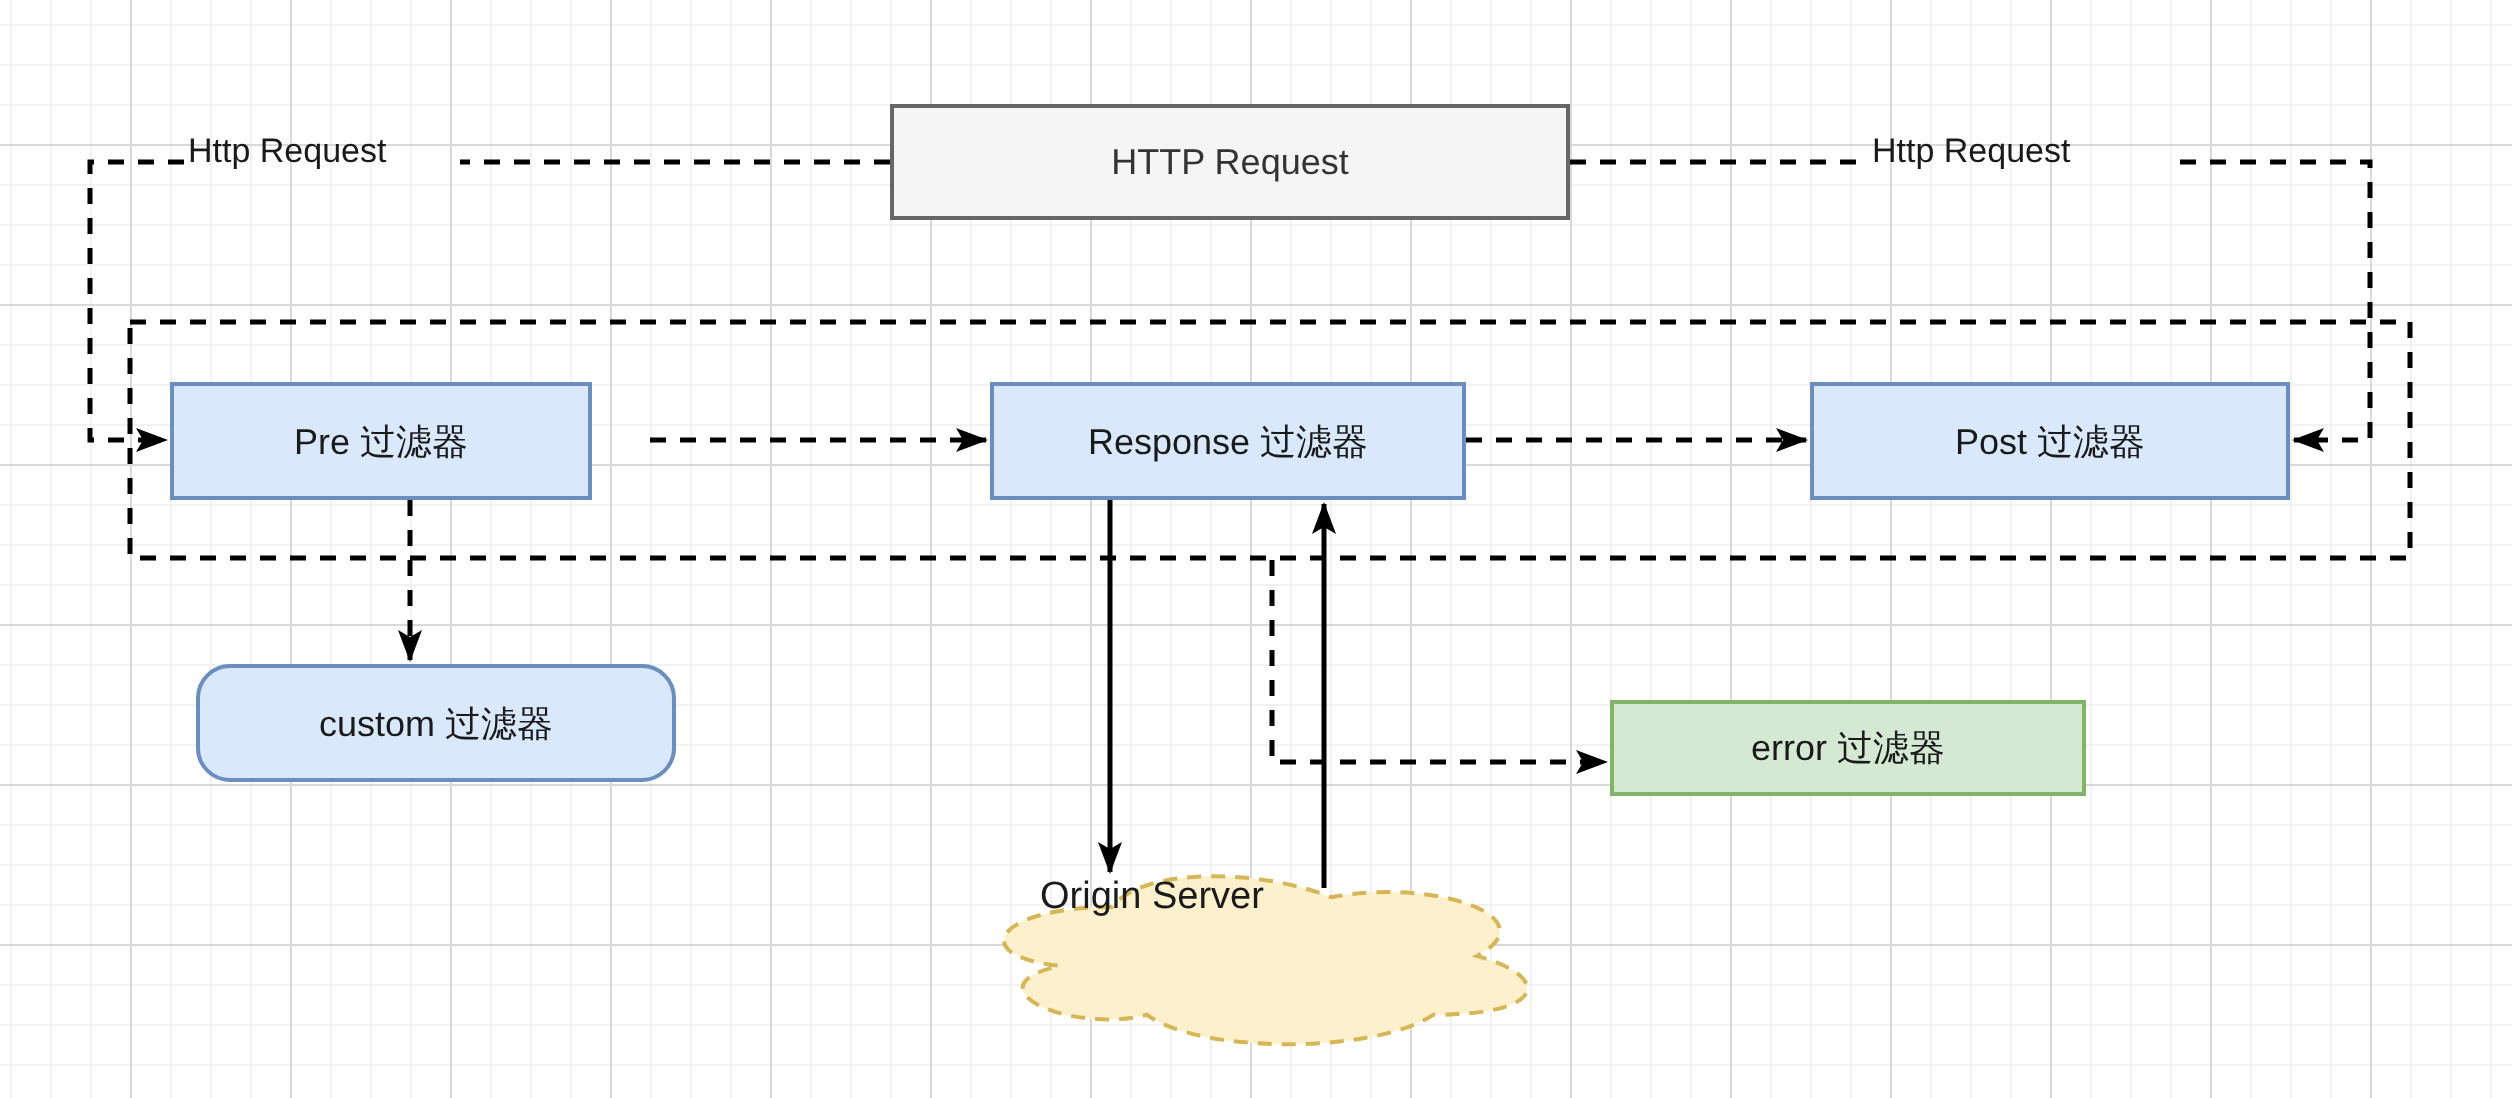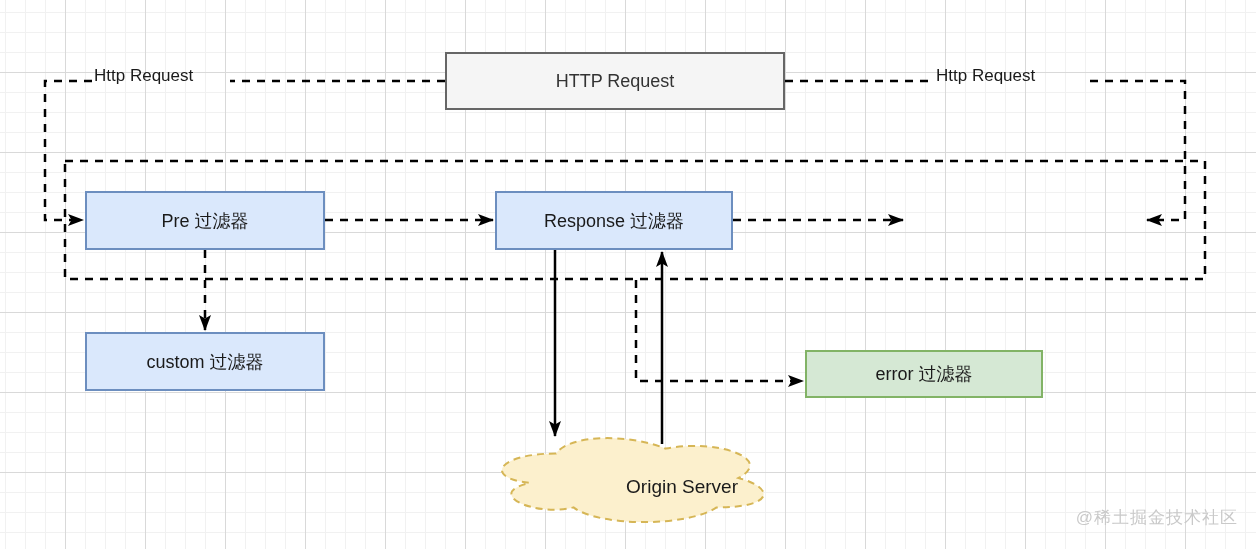--- a/index.html
+++ b/index.html
@@ -39,41 +39,41 @@
   .node-http {
     left: 445px; top: 52px; width: 340px; height: 58px;
     background: #f5f5f5;
     border: 2px solid #666666;
     color: #333333;
   }
   .node-filter {
     background: #dae8fc;
     border: 2px solid #6c8ebf;
   }
-  .node-pre     { left: 85px;  top: 191px; width: 240px; height: 59px; }
+  .node-pre     { left: 85px;  top: 191px; width: 211px; height: 59px; }
   .node-routing { left: 495px; top: 191px; width: 238px; height: 59px; }
   .node-post    { left: 905px; top: 191px; width: 240px; height: 59px; }
-  .node-custom  { left: 85px;  top: 332px; width: 240px; height: 59px; }
+  .node-custom  { left: 98px;  top: 332px; width: 240px; height: 59px; border-radius: 17px; }
   .node-error {
     left: 805px; top: 350px; width: 238px; height: 48px;
     background: #d5e8d4;
     border: 2px solid #82b366;
   }
   .flow-label {
     position: absolute;
     font-size: 17px;
     color: #1a1a1a;
     white-space: nowrap;
   }
   .label-request  { left: 94px;  top: 66px; }
   .label-response { left: 936px; top: 66px; }
   .cloud-label {
     position: absolute;
-    left: 520px; top: 476px; width: 218px;
-    text-align: right;
+    left: 520px; top: 438px; width: 218px;
+    text-align: left;
     font-size: 19px;
     color: #1a1a1a;
   }
   .watermark {
     position: absolute;
     right: 18px; top: 506px;
     font-size: 17px;
     color: #c9c9c9;
     letter-spacing: 1px;
   }
@@ -142,24 +142,26 @@
 
   <div class="flow-label label-request">Http Request</div>
   <div class="flow-label label-response">Http Request</div>
 
   <div class="node node-filter node-pre">
     <span>Pre 过滤器</span>
   </div>
   <div class="node node-filter node-routing">
     <span>Response 过滤器</span>
   </div>
+  <div class="node node-filter node-post">
+    <span>Post 过滤器</span>
+  </div>
   <div class="node node-filter node-custom">
     <span>custom 过滤器</span>
   </div>
   <div class="node node-error">
     <span>error 过滤器</span>
   </div>
 
   <div class="cloud-label">Origin Server</div>
 
-  <div class="watermark">@稀土掘金技术社区</div>
 
 </div>
 
 </body></html>

